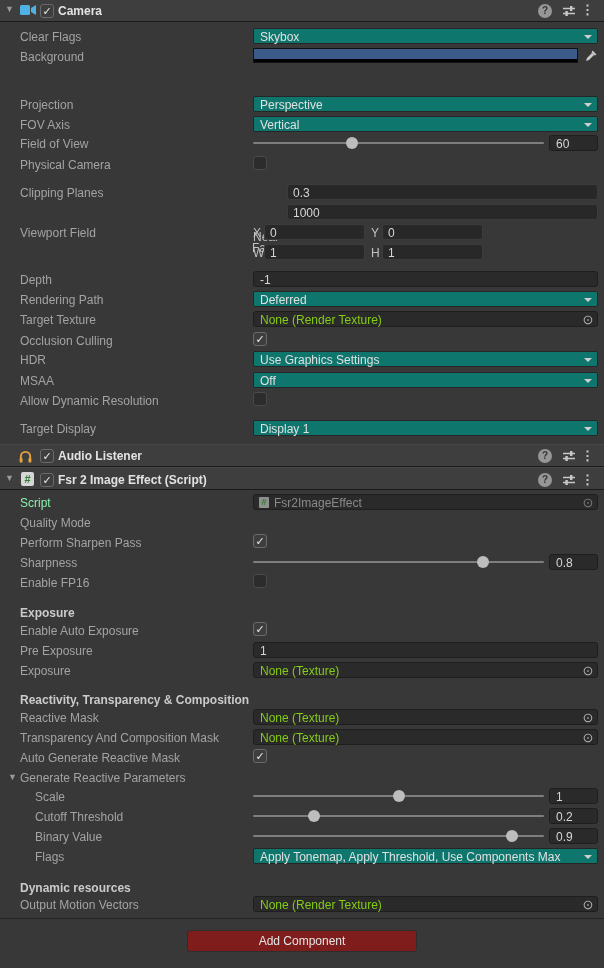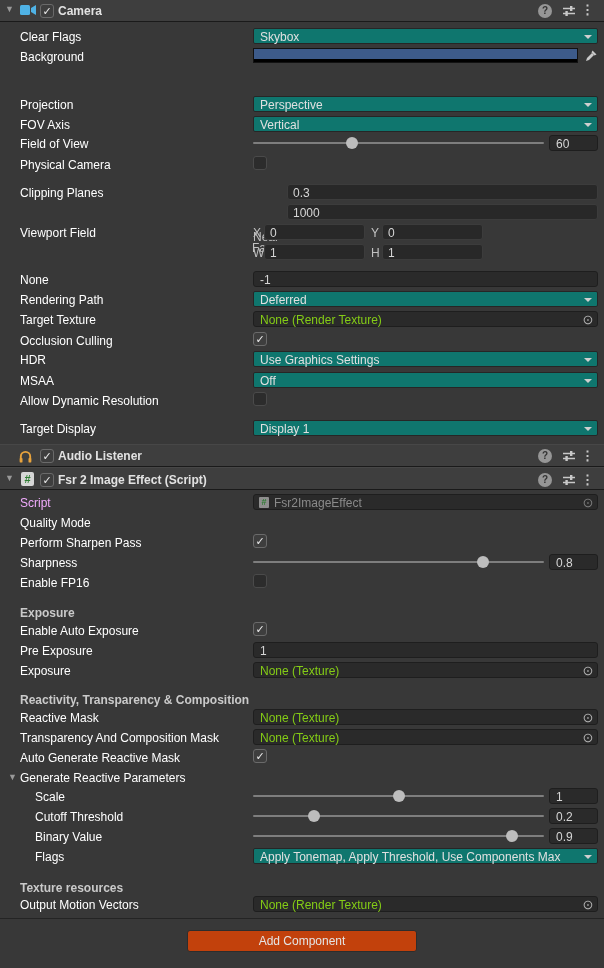--- a/index.html
+++ b/index.html
@@ -12,23 +12,23 @@
   .hicon{position:absolute;left:20px;top:3px;}
   .htitle{position:absolute;left:58px;top:4px;font-weight:bold;color:#E2E2E2;}
   .hbtn{position:absolute;top:4px;cursor:default;}
   .help{width:14px;height:14px;border-radius:50%;background:#969696;color:#333;
     font-weight:bold;font-size:10px;line-height:14px;text-align:center;}
   .kebab{color:#C8C8C8;font-size:13px;line-height:14px;font-weight:bold;}
   .script-badge{position:absolute;left:21px;top:3px;width:13px;height:14px;background:#D6D6D6;
     border-radius:2px;color:#2E7D32;font-weight:bold;font-size:11px;line-height:14px;text-align:center;}
   
   .row{position:absolute;left:0;width:604px;height:20px;}
-  .lbl{position:absolute;left:20px;top:3px;color:#ffffff;white-space:nowrap;}
+  .lbl{position:absolute;left:20px;top:3px;color:#a3a3a3;white-space:nowrap;}
   .lbl.indent{left:35px;}
-  .lbl.dis{color:#f0abfc;}
+  .lbl.dis{color:#86efac;}
   .bold{font-weight:bold;color:#CACACA;}
   .sub-lbl{position:absolute;top:3px;color:#C1C1C1;}
   .val{position:absolute;left:253px;right:6px;top:1px;height:16px;box-sizing:border-box;}
   .dd{background:#0f766e;border:1px solid #262626;border-radius:2px;}
   .dd-text{position:absolute;left:6px;top:1px;line-height:14px;color:#E0E0E0;white-space:nowrap;}
   .dd-arrow{position:absolute;right:5px;top:6px;width:0;height:0;
     border-left:4px solid transparent;border-right:4px solid transparent;border-top:4px solid #CFCFCF;}
   .txt{background:#2A2A2A;border:1px solid #1E1E1E;border-radius:3px;color:#D6D6D6;
     line-height:14px;padding:1px 0 0 6px;}
   .obj{background:#2A2A2A;border:1px solid #1E1E1E;border-radius:3px;}
@@ -51,21 +51,21 @@
     background:#2A2A2A;border:1px solid #1E1E1E;border-radius:3px;color:#D6D6D6;
     line-height:14px;padding:1px 0 0 6px;}
   .mini{position:absolute;top:1px;height:16px;box-sizing:border-box;background:#282828;
     border:1px solid #3C3C3C;border-radius:3px;color:#D6D6D6;line-height:14px;padding:1px 0 0 5px;}
   .color-wrap{position:absolute;left:253px;right:6px;top:1px;height:15px;}
   .swatch{position:absolute;left:0;right:20px;top:0;bottom:0;border:1px solid #121212;}
   .swatch-alpha{position:absolute;left:0;right:0;bottom:0;height:3px;background:#000;}
   .dropper{position:absolute;right:0;top:1px;}
   .divider{position:absolute;left:0;width:604px;height:1px;background:#242424;}
   .add-btn{position:absolute;left:187px;top:930px;width:230px;height:22px;box-sizing:border-box;
-    background:#c2410c;border:1px solid #2D2D2D;border-radius:3px;color:#E4E4E4;
+    background:#7f1d1d;border:1px solid #2D2D2D;border-radius:3px;color:#E4E4E4;
     text-align:center;line-height:20px;}
 </style>
 </head>
 <body>
 
 <div class="inspector">
 
   <div class="hdr" style="top:0;border-top:none;">
     <span class="fold">▼</span>
     <span class="hicon">
@@ -159,21 +159,21 @@
     <div class="mini" style="left:382px;width:101px;">0</div>
   </div>
   <div class="row" style="top:243px">
     <span class="sub-lbl" style="left:253px;">W</span>
     <div class="mini" style="left:264px;width:101px;">1</div>
     <span class="sub-lbl" style="left:371px;">H</span>
     <div class="mini" style="left:382px;width:101px;">1</div>
   </div>
 
   <div class="row" style="top:270px">
-    <span class="lbl">None</span>
+    <span class="lbl">Depth</span>
     <div class="val txt">-1</div>
   </div>
 
   <div class="row" style="top:290px">
     <span class="lbl">Rendering Path</span>
     <div class="val dd">
       <span class="dd-text">Deferred</span>
       <span class="dd-arrow"></span>
     </div>
   </div>
@@ -370,21 +370,21 @@
 
   <div class="row" style="top:847px">
     <span class="lbl indent">Flags</span>
     <div class="val dd">
       <span class="dd-text">Apply Tonemap, Apply Threshold, Use Components Max</span>
       <span class="dd-arrow"></span>
     </div>
   </div>
 
   <div class="row" style="top:878px">
-    <span class="lbl bold">Texture resources</span>
+    <span class="lbl bold">Dynamic resources</span>
   </div>
 
   <div class="row" style="top:895px">
     <span class="lbl">Output Motion Vectors</span>
     <div class="val obj">
       <span class="obj-text">None (Render Texture)</span>
       <span class="picker">⊙</span>
     </div>
   </div>
 

